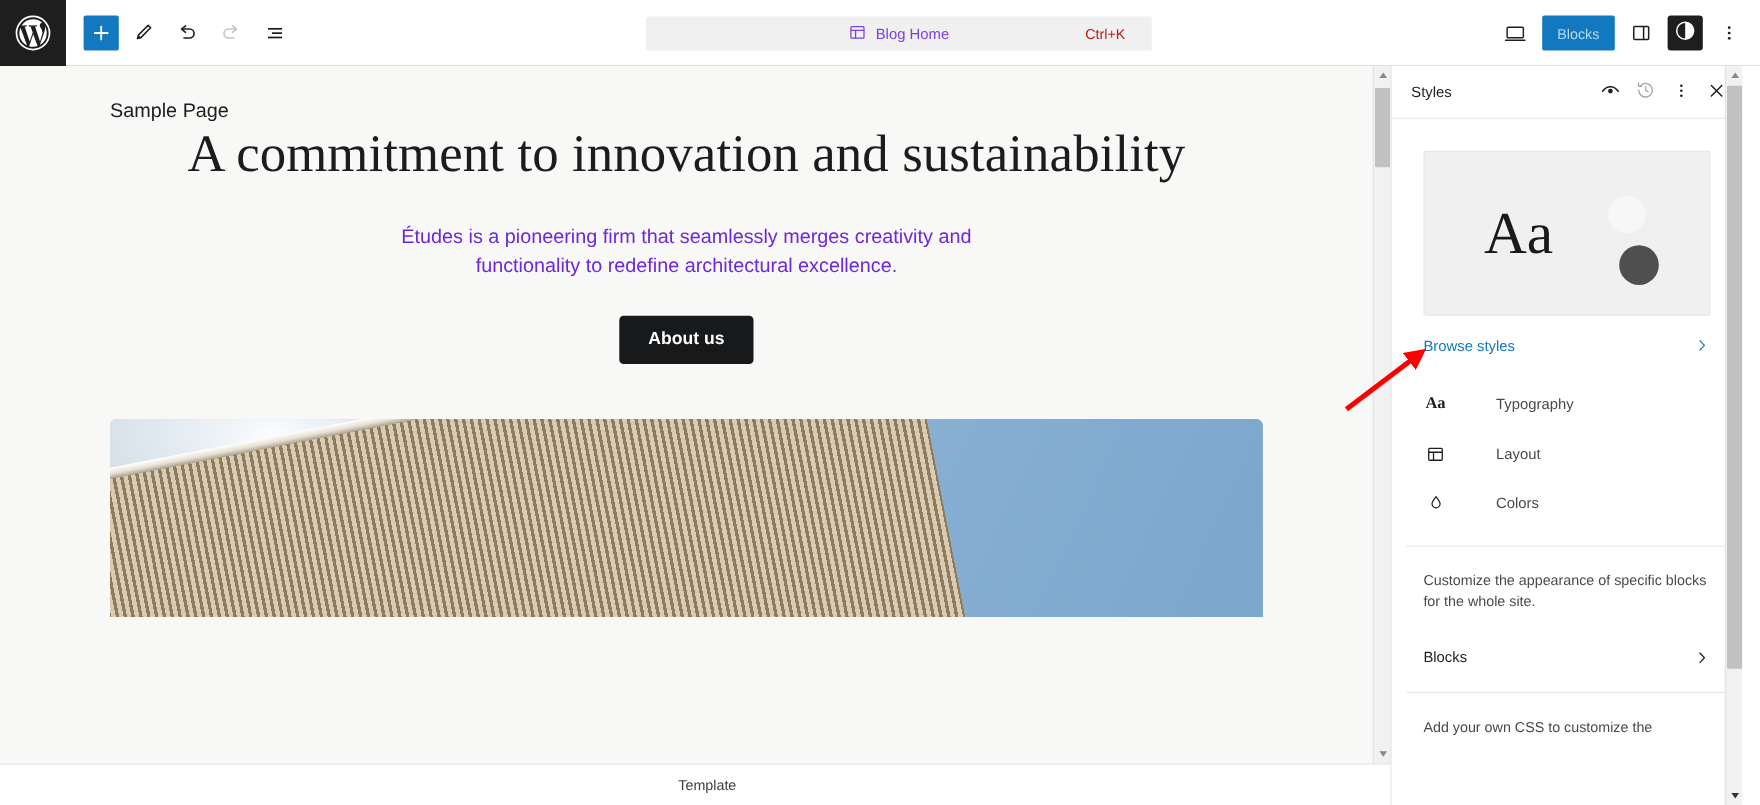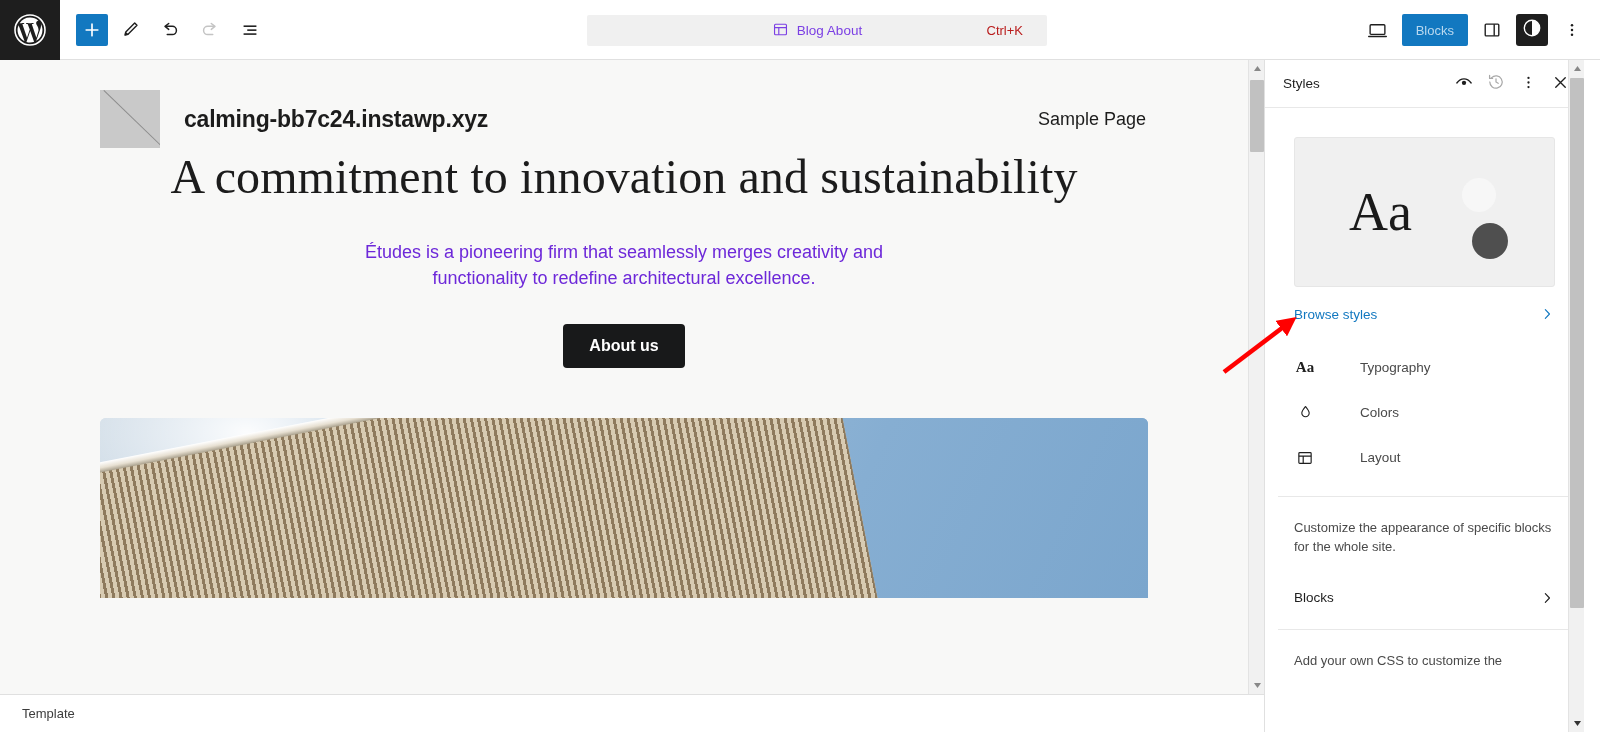--- a/index.html
+++ b/index.html
@@ -427,20 +427,21 @@
   .status-bar {
     position: absolute;
     left: 0; top: 694px;
     width: 1264px;
     height: 38px;
     background: #ffffff;
     border-top: 1px solid #e0e0e0;
     display: flex;
     align-items: center;
     padding-left: 22px;
+    justify-content: center;
   }
   .status-bar .st-text {
     font-size: 13px;
     color: #3c3c3c;
   }
 
   
   .annotation {
     position: absolute;
     left: 1210px;
@@ -510,21 +511,21 @@
     </div>
 
     <div class="tb-center">
       <div class="doc-title">
         <span>
           <svg width="17" height="17" viewBox="0 0 24 24" fill="none">
             <rect x="3.6" y="4.6" width="16.8" height="14.8" rx="1.4" stroke="#7b3fe4" stroke-width="1.6"></rect>
             <path d="M3.6 9.4h16.8M9.6 9.4v10" stroke="#7b3fe4" stroke-width="1.6"></path>
           </svg>
         </span>
-        <span class="tname">Blog About</span>
+        <span class="tname">Blog Home</span>
       </div>
       <span class="tb-shortcut">Ctrl+K</span>
     </div>
 
     <div class="tb-right">
       <button class="tb-btn">
         <span>
           <svg width="23" height="23" viewBox="0 0 24 24" fill="none">
             <rect x="4.3" y="6" width="15.4" height="10" rx="1" stroke="#1e1e1e" stroke-width="1.4"></rect>
             <path d="M2.8 18.3h18.4" stroke="#1e1e1e" stroke-width="1.4" stroke-linecap="round"></path>
@@ -559,24 +560,20 @@
       </button>
     </div>
   </div>
 
   <div class="main">
 
     <div class="canvas-wrap">
       <div class="canvas">
 
         <div class="site-header">
-          <div class="site-brand">
-            <div class="site-logo"></div>
-            <div class="site-title">calming-bb7c24.instawp.xyz</div>
-          </div>
           <div class="site-nav">Sample Page</div>
         </div>
 
         <div class="hero">
           <h1>A commitment to innovation and sustainability</h1>
           <p>Études is a pioneering firm that seamlessly merges creativity and functionality to redefine architectural excellence.</p>
           <button class="about-btn">About us</button>
         </div>
 
         <div class="hero-image">
@@ -660,34 +657,34 @@
 
         <div class="sp-menu">
           <div class="sp-menu-item">
             <span class="mi-icon">
                 <span class="aa-icon">Aa</span>
               </span>
             <span class="mi-label">Typography</span>
           </div>
           <div class="sp-menu-item">
             <span class="mi-icon">
-              <svg width="17" height="17" viewBox="0 0 24 24" fill="none">
-                  <path d="M12 3.6c2.9 3.6 5.2 6.4 5.2 9.1a5.2 5.2 0 0 1-10.4 0c0-2.7 2.3-5.5 5.2-9.1z" stroke="#1e1e1e" stroke-width="1.55" stroke-linejoin="round"></path>
-                </svg>
-            </span>
-            <span class="mi-label">Colors</span>
-          </div>
-          <div class="sp-menu-item">
-            <span class="mi-icon">
               <svg width="18" height="18" viewBox="0 0 24 24" fill="none">
                 <rect x="3.8" y="4.8" width="16.4" height="14.4" rx="1.2" stroke="#1e1e1e" stroke-width="1.55"></rect>
                 <path d="M3.8 9.5h16.4M9.6 9.5v9.7" stroke="#1e1e1e" stroke-width="1.55"></path>
               </svg>
             </span>
             <span class="mi-label">Layout</span>
+          </div>
+          <div class="sp-menu-item">
+            <span class="mi-icon">
+              <svg width="17" height="17" viewBox="0 0 24 24" fill="none">
+                  <path d="M12 3.6c2.9 3.6 5.2 6.4 5.2 9.1a5.2 5.2 0 0 1-10.4 0c0-2.7 2.3-5.5 5.2-9.1z" stroke="#1e1e1e" stroke-width="1.55" stroke-linejoin="round"></path>
+                </svg>
+            </span>
+            <span class="mi-label">Colors</span>
           </div>
         </div>
 
         <div class="sp-divider"></div>
 
         <div class="sp-section">
           <p class="sp-desc">Customize the appearance of specific blocks for the whole site.</p>
           <div class="sp-link-row" style="margin-top:16px;">
             <span class="label">Blocks</span>
             <span class="chev">

